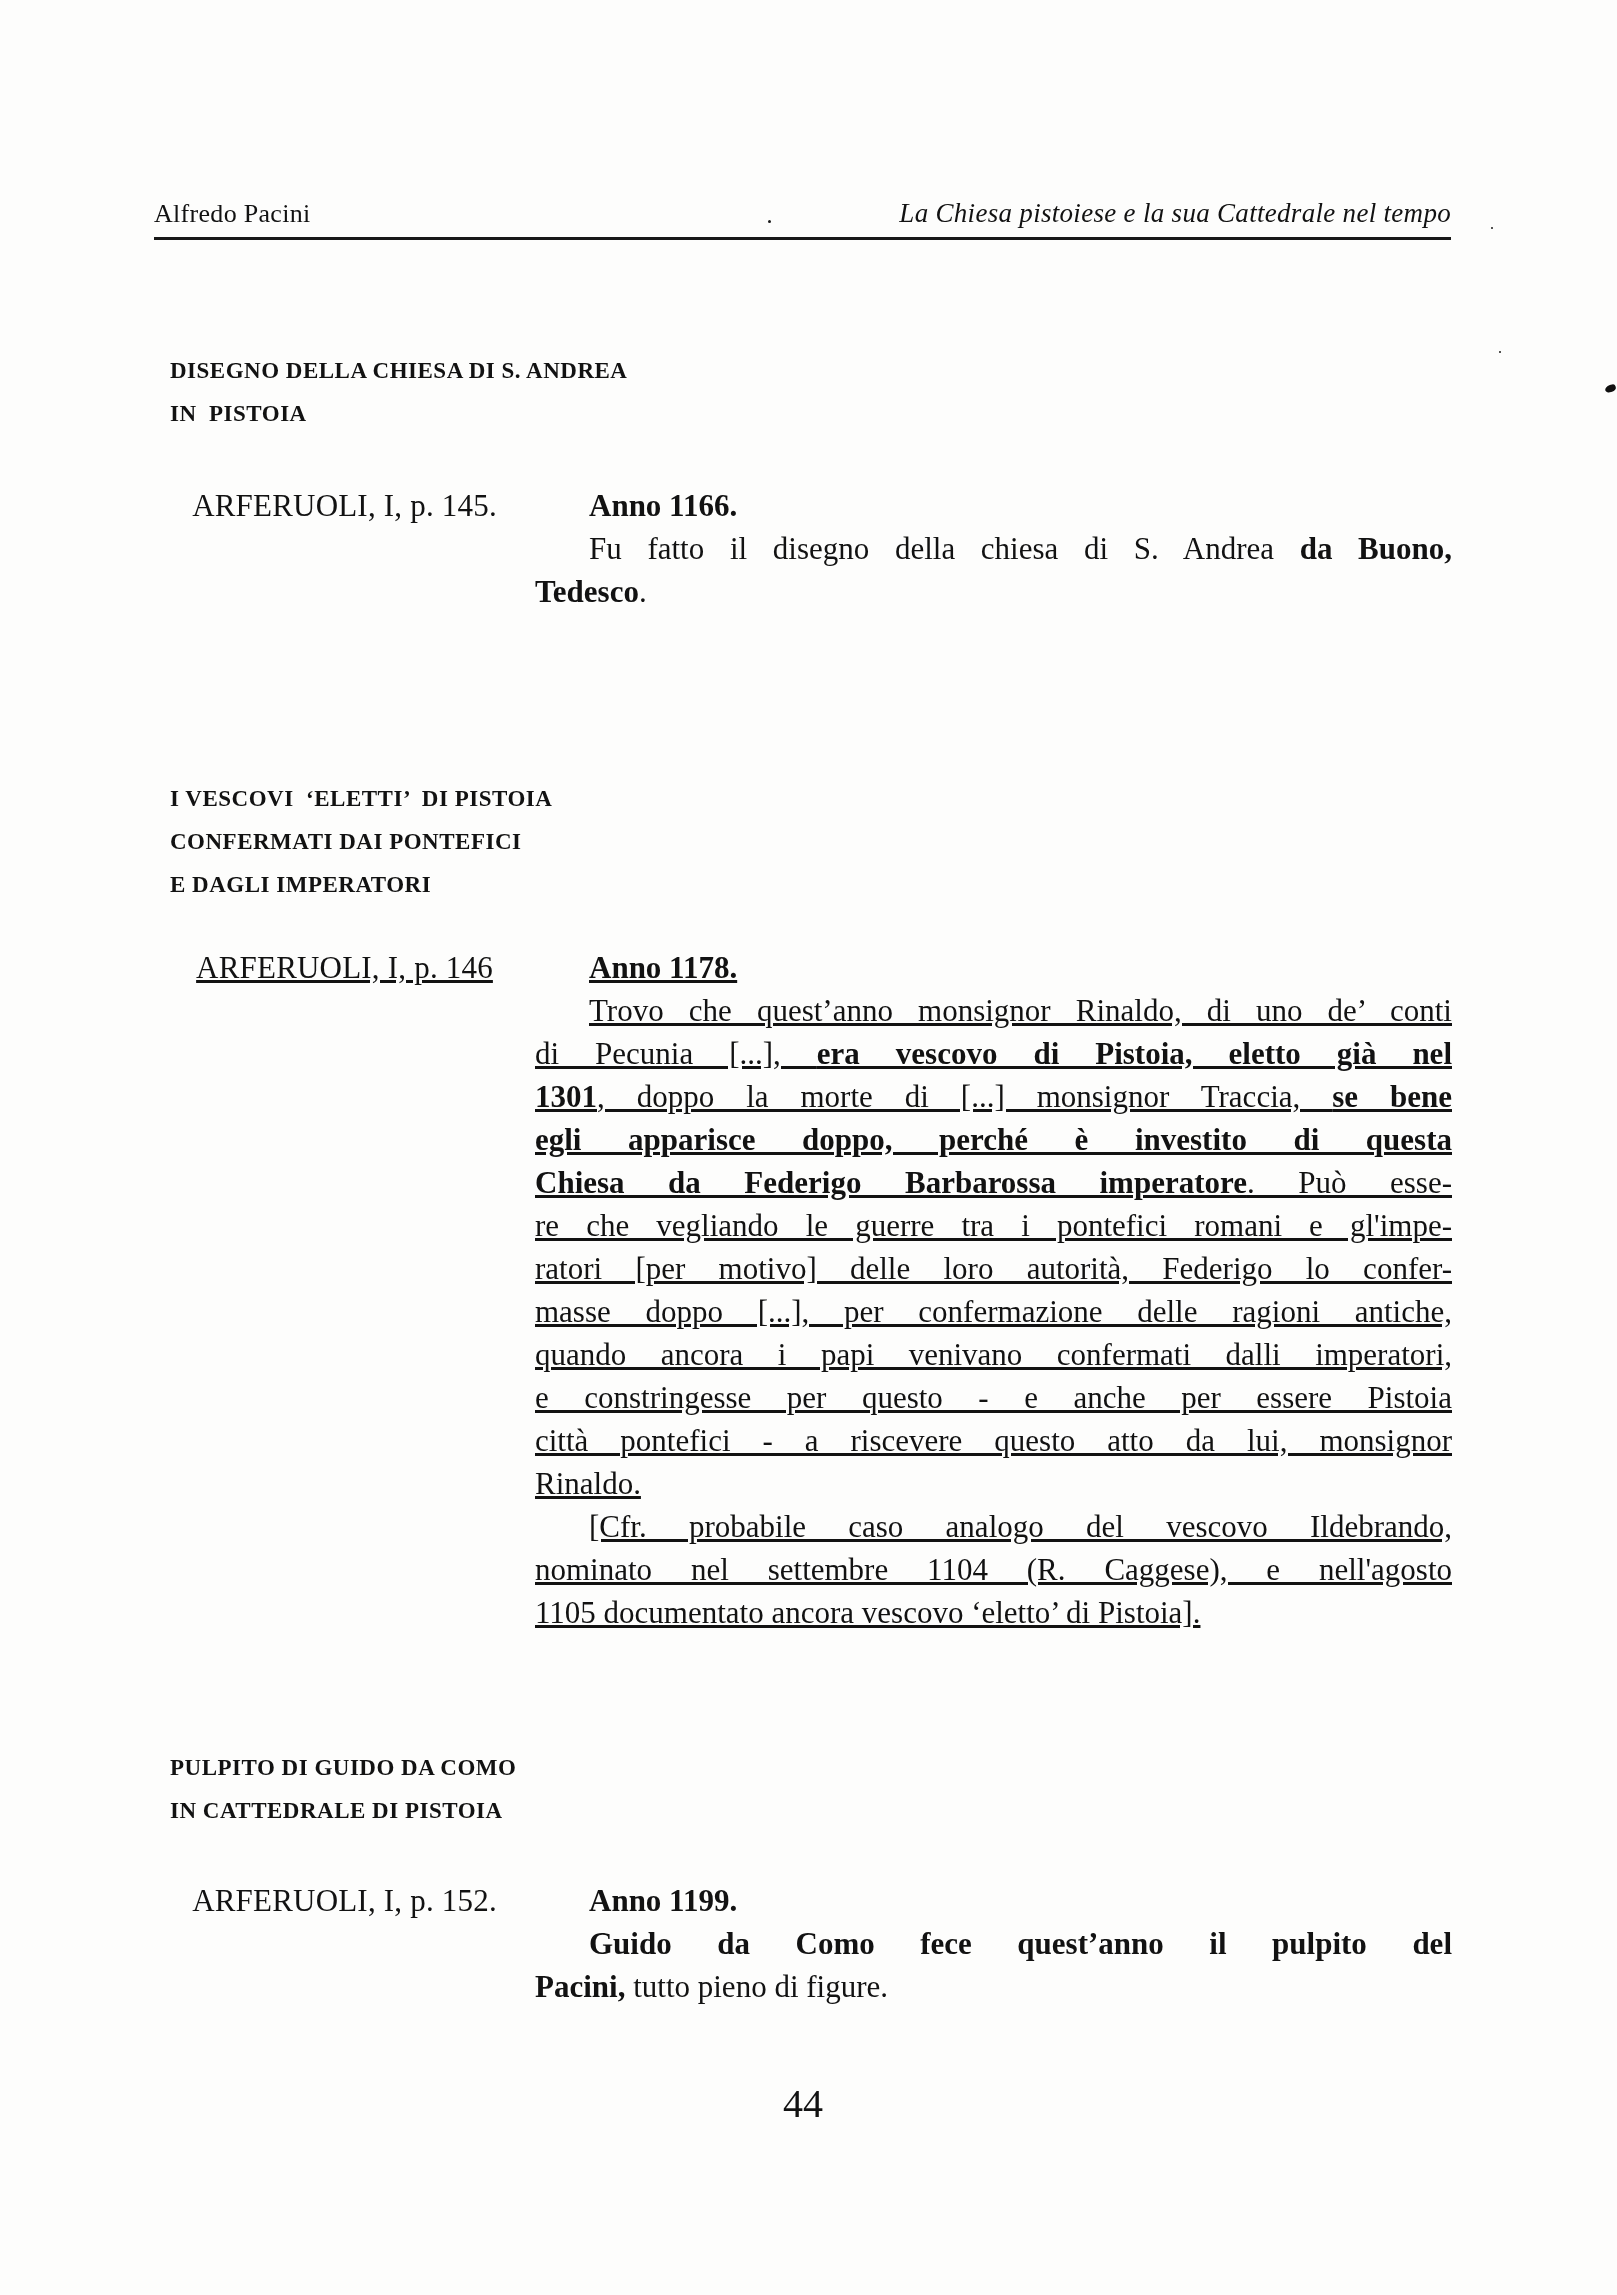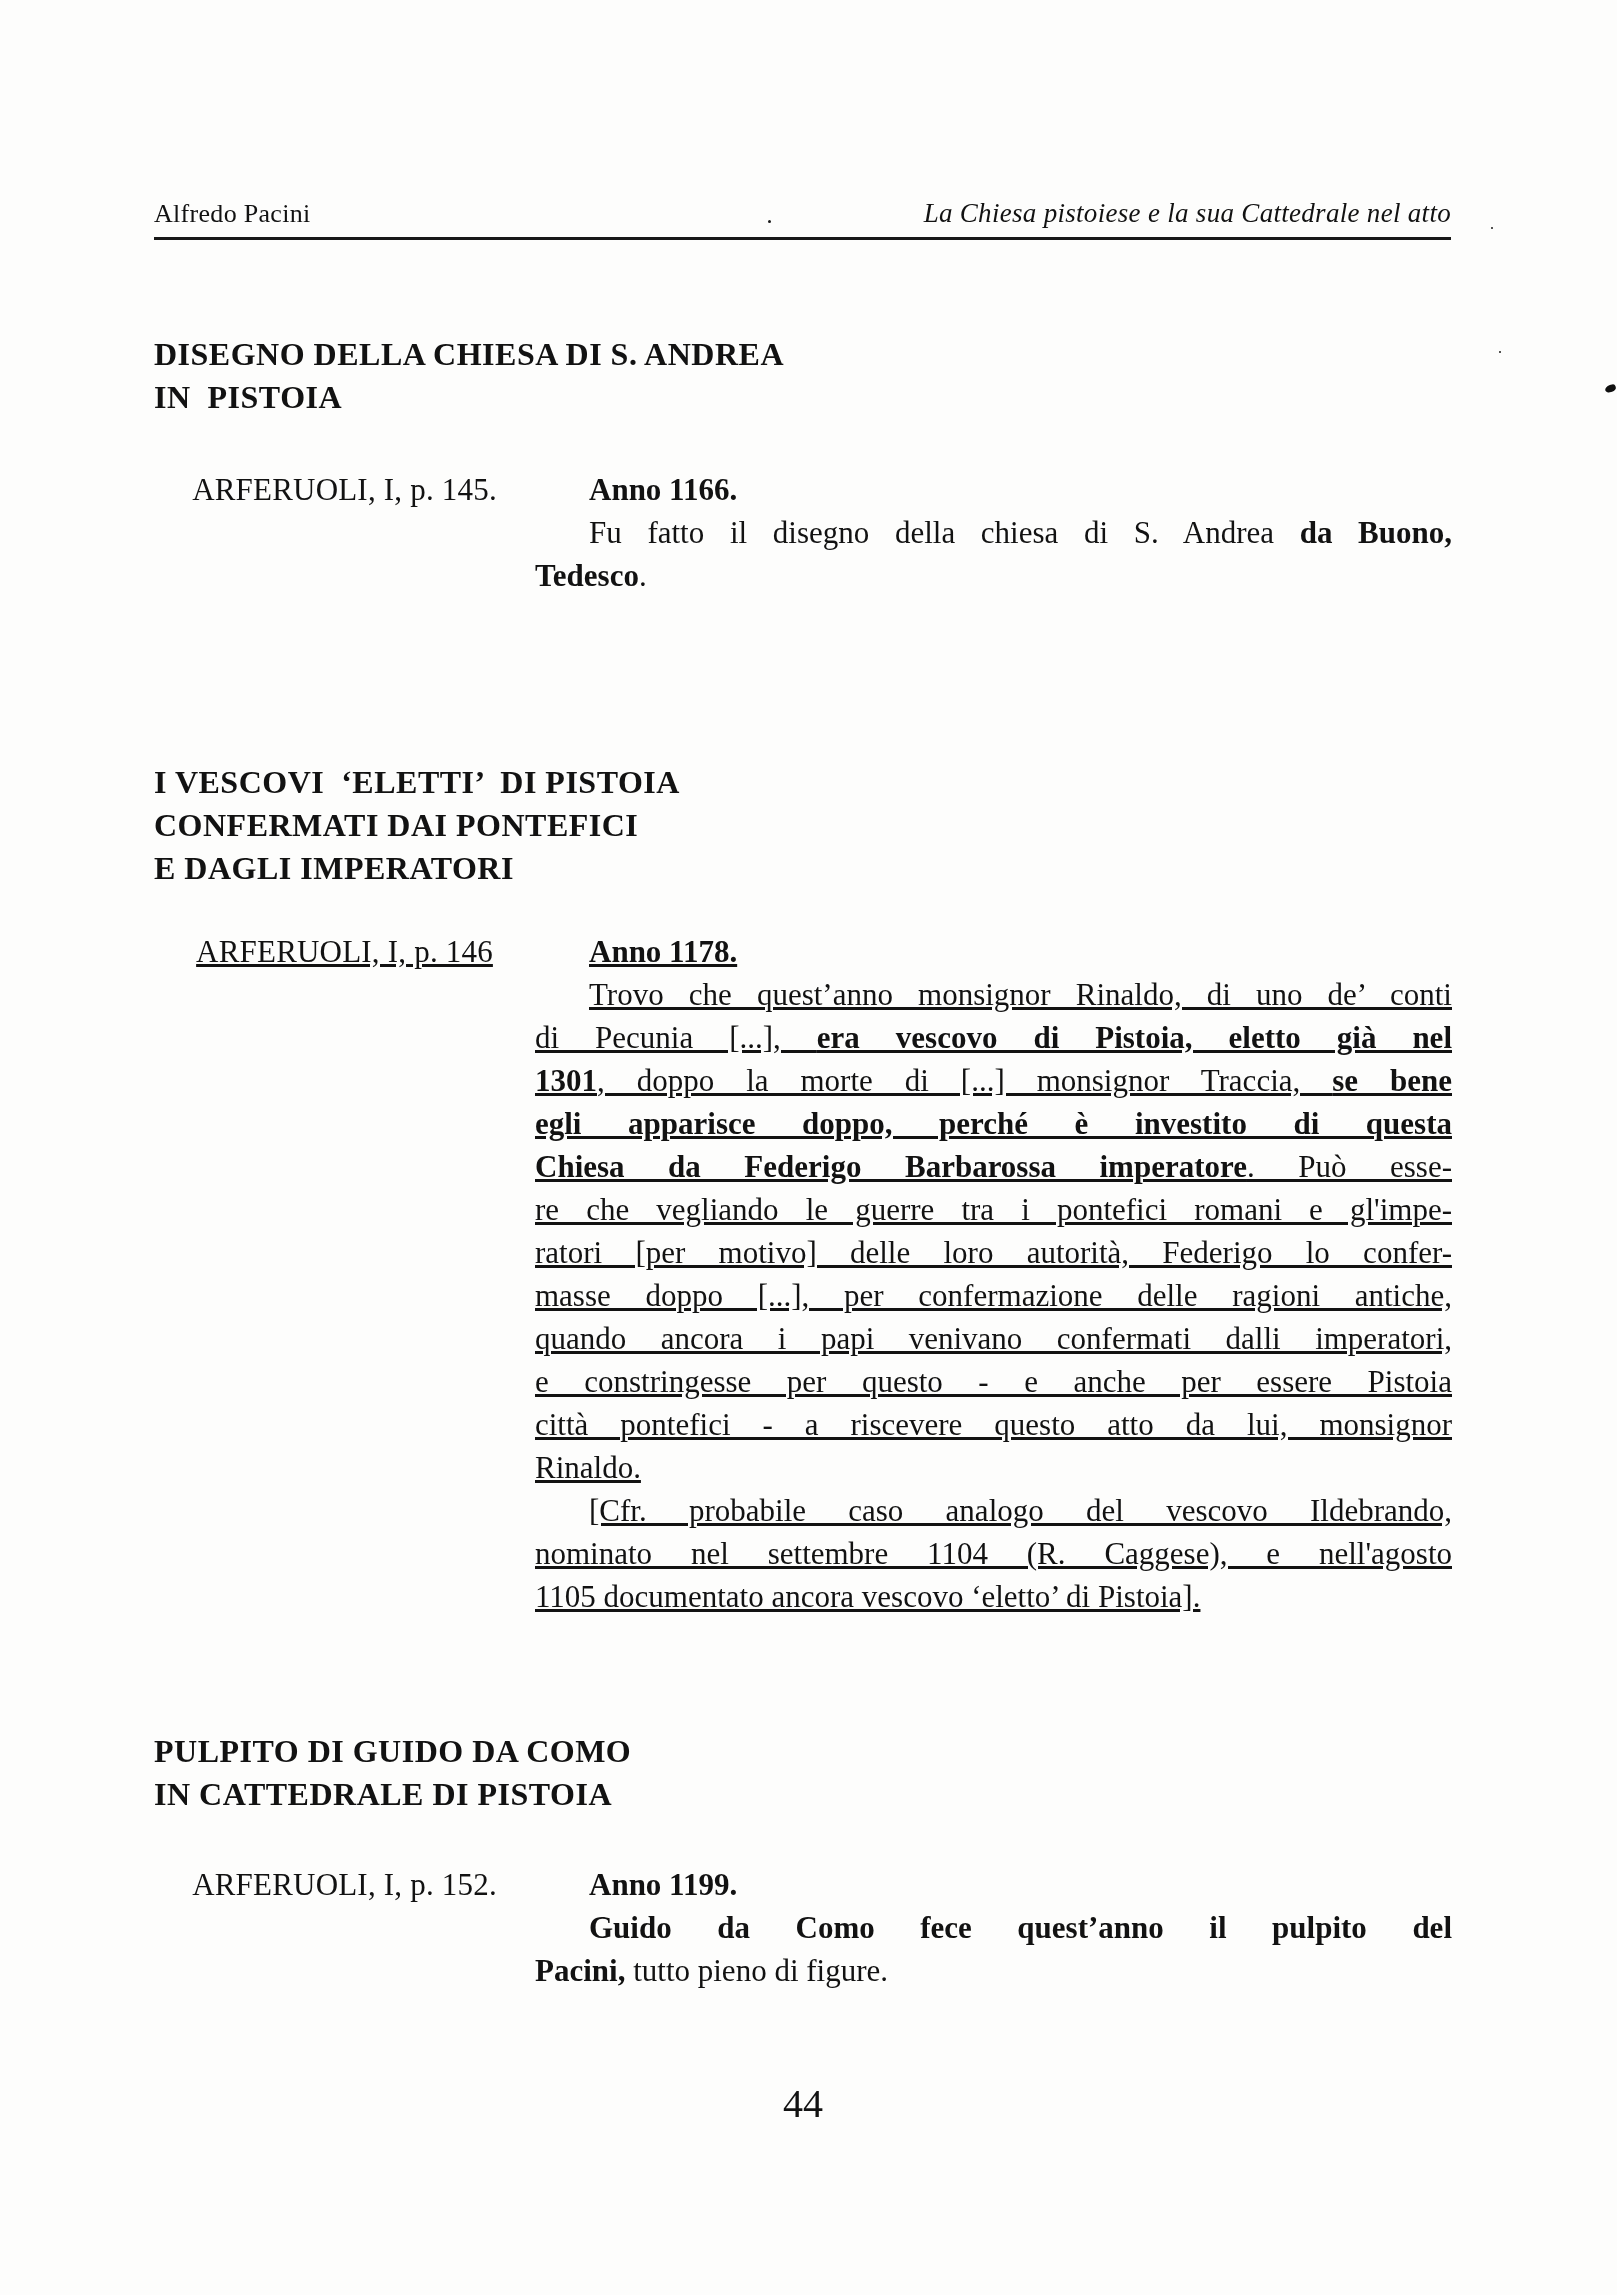--- a/index.html
+++ b/index.html
@@ -23,21 +23,21 @@
   }
   .author { font-size: 26px; letter-spacing: 0.3px; }
   .htitle { font-size: 27px; font-style: italic; letter-spacing: 0.3px; }
 
   
   .section { position: absolute; left: 154px; width: 1298px; }
   .section-1 { top: 333px; }
   .section-2 { top: 761px; }
   .section-3 { top: 1730px; }
 
-  .heading { margin: 0; font-size: 32px; font-weight: bold; line-height: 43px; white-space: pre; letter-spacing: 0.5px; }
+  .heading { margin: 16px; font-size: 23px; font-weight: bold; line-height: 43px; white-space: pre; letter-spacing: 0.5px; }
 
   .entry { display: grid; grid-template-columns: 381px 917px; align-items: start; }
   .section-1 .entry { margin-top: 49px; }
   .section-2 .entry { margin-top: 40px; text-decoration: underline; }
   .section-3 .entry { margin-top: 47px; }
 
   .ref  { font-size: 31px; line-height: 43px; letter-spacing: 0.2px; text-align: center; }
   .body { font-size: 31px; line-height: 43px; }
 
   .line { min-height: 43px; }
@@ -61,21 +61,21 @@
     position: absolute; left: 1605px; top: 385px; width: 11.4px; height: 7.3px;
     background: #101010; border-radius: 60% 40% 50% 50%;
     transform: rotate(-18deg);
   }
 </style>
 </head>
 <body>
 
 <header class="page-header">
   <span class="author">Alfredo Pacini</span>
-  <span class="htitle">La Chiesa pistoiese e la sua Cattedrale nel atto</span>
+  <span class="htitle">La Chiesa pistoiese e la sua Cattedrale nel tempo</span>
 </header>
 
 <main>
     <section class="section section-1">
       <h2 class="heading"><div class="hline">DISEGNO DELLA CHIESA DI S. ANDREA</div><div class="hline">IN  PISTOIA</div></h2>
       <div class="entry">
         <div class="ref">ARFERUOLI, I, p. 145.</div>
         <div class="body">
           <div class="line indent anno">Anno 1166.</div>
           <div class="line indent j"><span>Fu fatto il disegno della chiesa di S. Andrea </span><span class="b">da Buono,</span></div>

